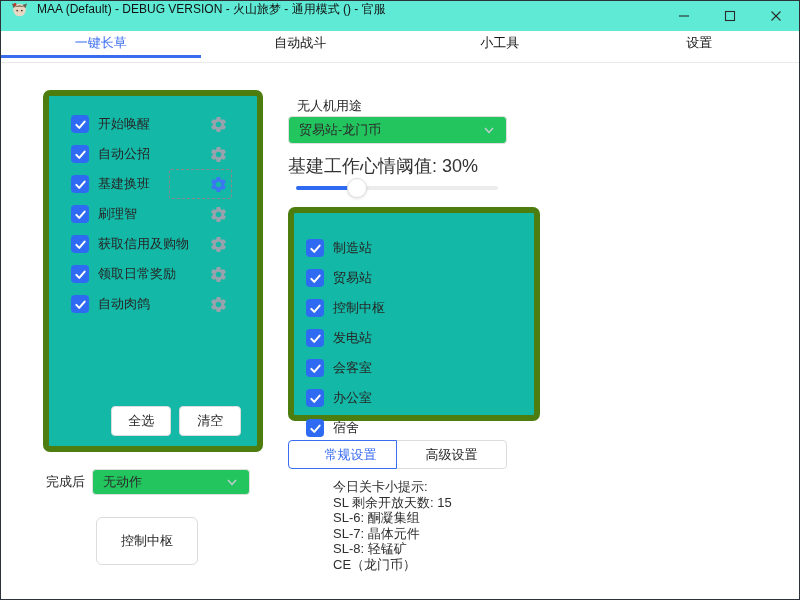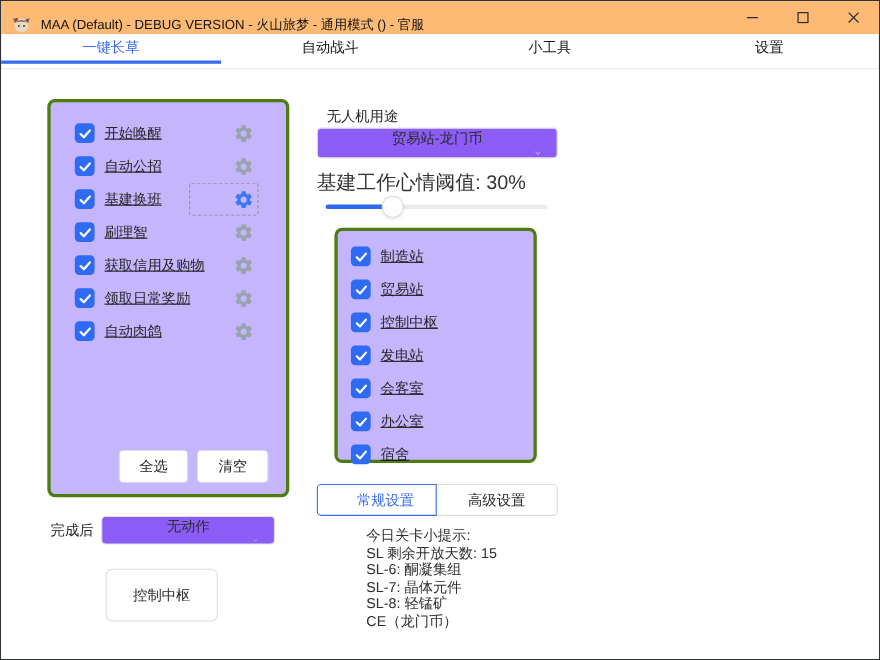--- a/index.html
+++ b/index.html
@@ -11,22 +11,22 @@
     overflow:hidden;
   }
   .window {
     width:800px; height:600px;
     border:1px solid #2c3238;
     background:#fff;
     position:relative;
   }
   
   .titlebar {
-    height:30px; display:flex; align-items:flex-end;
-    background:#fdba74;
+    height:30px; display:flex; align-items:flex-start;
+    background:#5eead4;
   }
   .app-icon { margin-left:10px; width:17px; height:17px; flex:0 0 auto; }
   .window-title { margin-left:9px; font-size:12px; color:#121212; white-space:nowrap; }
   .win-controls { margin-left:auto; display:flex; height:100%; }
   .win-btn { width:46px; height:100%; display:flex; align-items:center; justify-content:center; cursor:default; }
   
   .tabstrip { height:24px; display:flex; }
   .tab {
     flex:1 1 0; font-size:13px; color:#141414;
     position:relative; display:flex; align-items:center; justify-content:center;
@@ -37,22 +37,22 @@
     background:#3a6cf0;
   }
   .tabgap { height:7px; }
   
   .content {
     position:relative; height:537px;
     border-top:1px solid #e9e9e9;
     background:#fff;
   }
   .panel {
-    position:absolute; background:#c4b5fd;
-    border:3px solid #4d7c0f; border-radius:7px;text-decoration:underline;
+    position:absolute; background:#14b8a6;
+    border:6px solid #4d7c0f; border-radius:7px;
   }
   
   .task-panel { left:42px; top:27px; width:220px; height:362px; padding-top:13px; }
   .task-row {
     height:30px; display:flex; align-items:center;
     padding-left:22px; padding-right:25px;
   }
   .cbx {
     width:18px; height:18px; border-radius:4px; background:#2e6bf2;
     display:flex; align-items:center; justify-content:center; flex:0 0 auto;
@@ -71,23 +71,23 @@
     height:30px; background:#fff; border:1px solid #dcdcdc; border-radius:4px;
     font-size:13px; color:#262626; font-family:inherit;
     display:flex; align-items:center; justify-content:center;
   }
   .btn-select-all { width:86px;margin-left:46px; }
   .btn-clear { width:88px; margin-left:8px; }
   
   .after-row { position:absolute; left:45px; top:406px; display:flex; align-items:center; }
   .after-label { font-size:13px; color:#262626; }
   .select-box {
-    background:#8b5cf6; border:1px solid #dfdfdf; border-radius:4px;
+    background:#22c55e; border:1px solid #dfdfdf; border-radius:4px;
     display:flex; align-items:center; font-size:13px; color:#2b2b2b;
-    padding:0 10px; height:26px;flex-direction:column;
+    padding:0 10px; height:26px;
   }
   .after-select { width:158px; margin-left:7px;justify-content:center; }
   .select-box .chev { margin-left:auto; }
   .start-btn {
     position:absolute; left:95px; top:454px; width:102px; height:48px;
     background:#fff; border:1px solid #dcdcdc; border-radius:6px;
     font-size:13px; color:#262626; font-family:inherit;
     display:flex; align-items:center; justify-content:center;
   }
   
@@ -95,21 +95,21 @@
   .drone-label { position:absolute; left:9px; top:34px; font-size:13px; color:#262626; }
   .drone-select { position:absolute; left:0; top:53px; width:219px; height:28px; }
   .mood-label { position:absolute; left:0; top:91px; width:219px; text-align:left; font-size:18px; color:#333; }
   .slider { position:absolute; left:8px; top:115px; width:202px; height:20px; }
   .slider .track { position:absolute; left:0; top:8px; width:100%; height:4px; background:#ececec; border-radius:2px; }
   .slider .fill { position:absolute; left:0; top:8px; height:4px; background:#2e6bf2; border-radius:2px; }
   .slider .thumb {
     position:absolute; top:0; width:20px; height:20px; border-radius:50%;
     background:#fff; border:1px solid #e0e0e0; box-shadow:0 1px 3px rgba(0,0,0,.12);
   }
-  .facility-panel { left:16px; top:144px; width:184px; height:214px; padding-top:8px; }
+  .facility-panel { left:0; top:144px; width:252px; height:214px; padding-top:20px; }
   .facility-row { height:30px; display:flex; align-items:center; padding-left:12px; }
   .seg-btn {
     position:absolute; top:377px; height:29px; background:#fff;
     font-size:13px; font-family:inherit;
     display:flex; align-items:center; justify-content:center;
   }
   .seg-left {
     left:0; width:109px; border:1px solid #3a6cf0; color:#3a6cf0;
     border-radius:4px 0 0 4px; z-index:2;padding-left:16px;
   }

